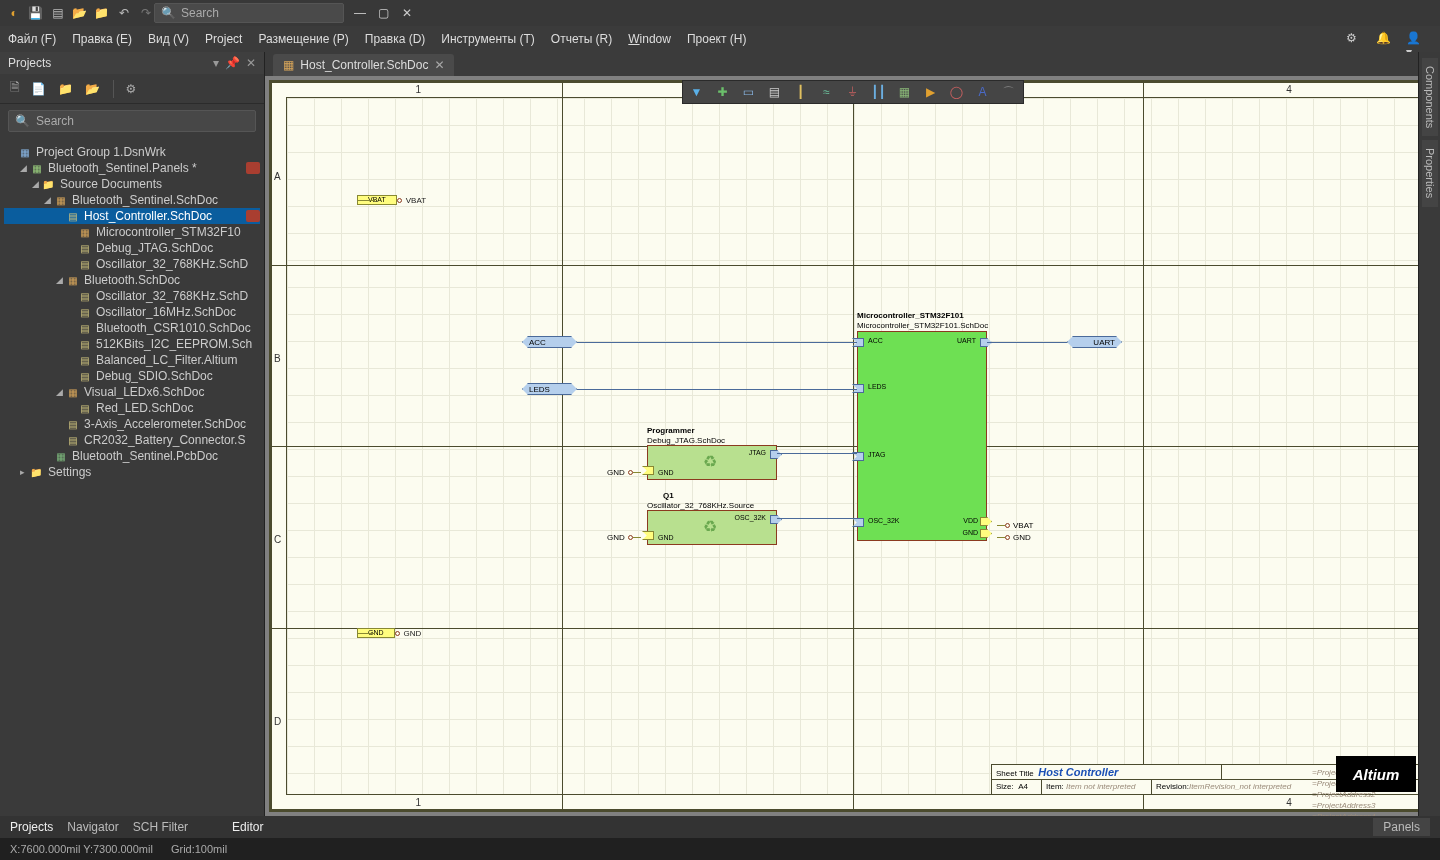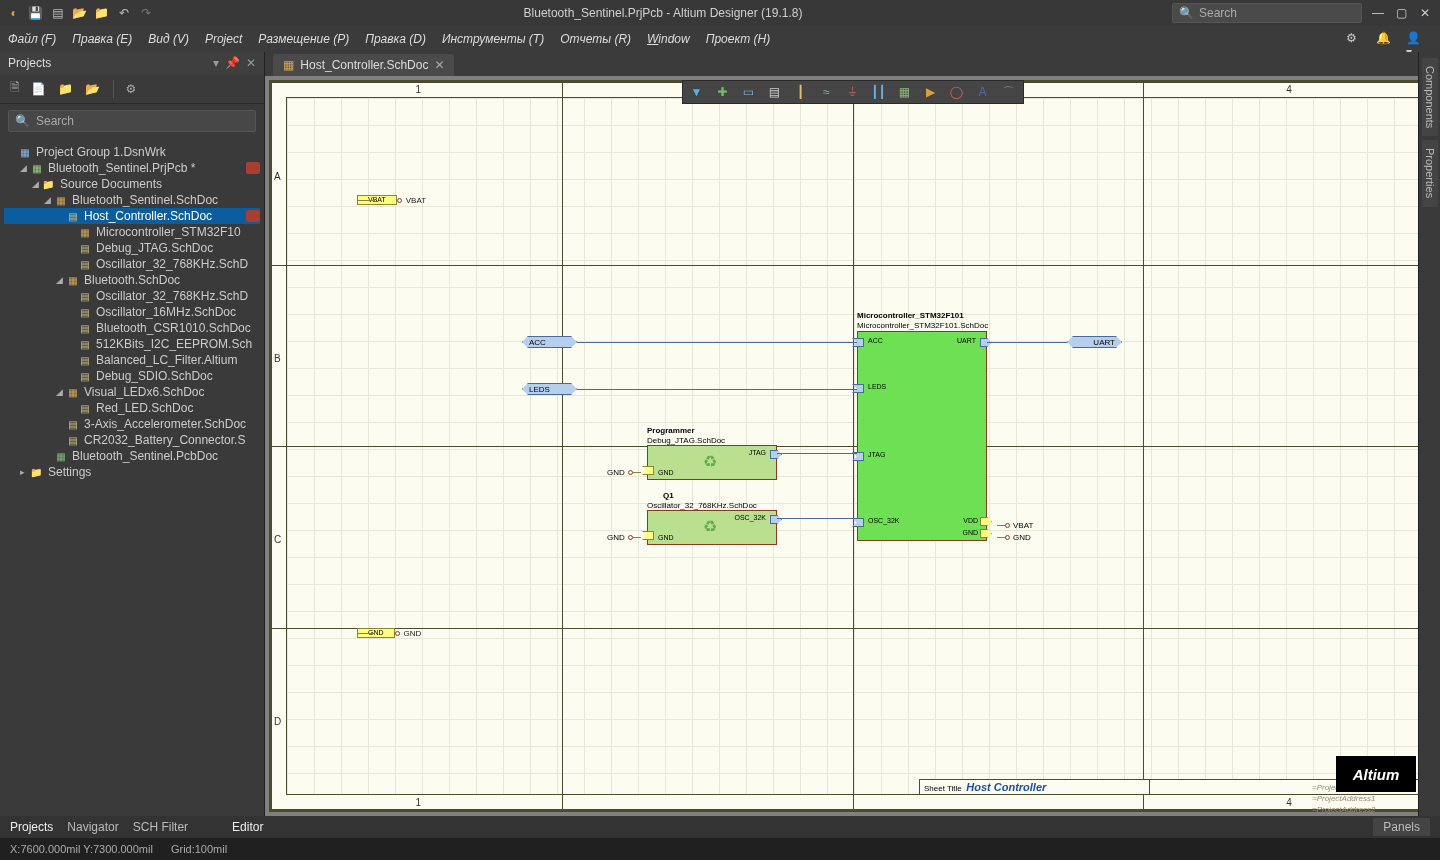--- a/index.html
+++ b/index.html
@@ -9,21 +9,21 @@
 .titlebar { height:26px; background:#383838; display:flex; align-items:center; padding:0 6px; }
 .tb-left { display:flex; align-items:center; gap:6px; }
 .tb-btn { width:16px; height:16px; display:flex; align-items:center; justify-content:center; color:#bbb; cursor:pointer; }
 .tb-center { flex:1; text-align:center; font-size:12px; color:#d0d0d0; }
 .tb-right { display:flex; align-items:center; gap:10px; }
 .search-box { background:#4a4a4a; border:1px solid #555; height:20px; width:190px; display:flex; align-items:center; padding:0 6px; gap:5px; color:#aaa; border-radius:2px; }
 .win-ctrl { width:14px; height:14px; color:#ccc; cursor:pointer; }
 
 
 .menubar { height:26px; background:#3b3b3b; display:flex; align-items:center; padding:0 8px; gap:16px; color:#ddd; font-size:12px; }
-.menubar .mitem { cursor:pointer;font-style:italic; }
+.menubar .mitem { cursor:pointer; }
 .menu-right { margin-left:auto; display:flex; gap:14px; align-items:center; padding-right:10px; }
 .menu-right .icon { width:16px; height:16px; color:#ccc; cursor:pointer; }
 
 
 .content { display:flex; height:calc(100% - 26px - 26px - 22px - 22px); }
 
 
 .panel { width:265px; background:#3a3a3a; display:flex; flex-direction:column; border-right:1px solid #222; }
 .panel-header { height:22px; background:#3f3f3f; display:flex; align-items:center; padding:0 8px; font-size:12px; color:#ddd; }
 .panel-header .hdr-ctrls { margin-left:auto; display:flex; gap:6px; color:#999; }
@@ -75,21 +75,21 @@
 .sub-sheet { position:absolute; background:#b8e08f; border:1px solid #8b3a1f; }
 .sub-sheet.big { background:#6ee053; }
 .sub-lbl { position:absolute; font-size:8px; color:#000; white-space:nowrap; }
 .port-stub { position:absolute; width:12px; height:9px; background:#b5cfec; border:1px solid #4a6a9a; }
 .port-stub.l { clip-path:polygon(0 0,100% 0,100% 100%,0 100%,40% 50%,0 0); }
 .port-stub.r { clip-path:polygon(0 0,60% 0,100% 50%,60% 100%,0 100%); }
 .pin-lbl { position:absolute; font-size:7px; color:#000; }
 .recycle { position:absolute; font-size:16px; color:#6aa84f; }
 
 
-.tblock { position:absolute; right:14px; bottom:14px; width:500px; border:1px solid #4b4b2e; font-size:8px; color:#000; background:#fcfcf0; }
+.tblock { position:absolute; right:14px; bottom:14px; width:428px; border:1px solid #4b4b2e; font-size:8px; color:#000; background:#fcfcf0; }
 .tblock .row { display:flex; border-top:1px solid #4b4b2e; }
 .tblock .row:first-child { border-top:none; }
 .tblock .cell { border-right:1px solid #4b4b2e; padding:1px 4px; height:14px; line-height:12px; white-space:nowrap; overflow:hidden; }
 .tblock .cell:last-child { border-right:none; }
 .tblock .italic { font-style:italic; color:#9a8b7a; }
 .tblock .title-val { color:#1a4fb5; font-size:11px; font-weight:bold; font-style:italic; }
 .logo { position:absolute; right:17px; bottom:17px; width:80px; height:36px; background:#000; color:#fff; display:flex; align-items:center; justify-content:center; font-style:italic; font-weight:bold; font-size:15px; }
 
 
 .right-rail { width:22px; background:#3a3a3a; border-left:1px solid #222; display:flex; flex-direction:column; align-items:center; padding-top:6px; gap:4px; position:absolute; right:0; top:52px; bottom:44px; }
@@ -111,21 +111,20 @@
 <div class="titlebar">
   <div class="tb-left">
     <span class="tb-btn" style="color:#e0a030">◐</span>
     <span class="tb-btn">💾</span>
     <span class="tb-btn">▤</span>
     <span class="tb-btn" style="color:#d7a55a">📂</span>
     <span class="tb-btn" style="color:#d7a55a">📁</span>
     <span class="tb-btn">↶</span>
     <span class="tb-btn" style="color:#777">↷</span>
   </div>
-  <div class="tb-center">Bluetooth_Sentinel.PrjPcb - Altium Designer (19.1.8)</div>
   <div class="tb-right">
     <div class="search-box">
       <span>🔍</span>
       <span>Search</span>
     </div>
     <span class="win-ctrl">—</span>
     <span class="win-ctrl">▢</span>
     <span class="win-ctrl">✕</span>
   </div>
 </div>
@@ -173,21 +172,21 @@
     </div>
     <div class="tree" id="tree">
         <div class="tree-row" style="padding-left: 4px;">
           <span class="arrow"></span>
           <span class="ticon i-grp">▦</span>
           <span>Project Group 1.DsnWrk</span>
         </div>
         <div class="tree-row" style="padding-left: 16px;">
           <span class="arrow">◢</span>
           <span class="ticon i-prj">▦</span>
-          <span>Bluetooth_Sentinel.PrjPcb *</span>
+          <span>Bluetooth_Sentinel.Panels *</span>
           <span class="badge"></span>
         </div>
         <div class="tree-row" style="padding-left: 28px;">
           <span class="arrow">◢</span>
           <span class="ticon i-folder">📁</span>
           <span>Source Documents</span>
         </div>
         <div class="tree-row" style="padding-left: 40px;">
           <span class="arrow">◢</span>
           <span class="ticon i-sch">▦</span>
@@ -401,21 +400,21 @@
           <div class="recycle" style="left:55px;top:6px">♻</div>
         </div>
         <div class="wire" style="left:505px;top:370px;width:80px"></div>
         <div class="sch" style="left:335px;top:385px;display:flex;align-items:center;font-size:8px;color:#000">
             <span>GND</span>
             <span class="circle" style="width:5px;height:5px;border:1px solid #8b3a1f;border-radius:50%;margin-left:3px"></span>
             <span style="width:8px;height:1px;background:#883"></span>
           </div>
 
         <div class="sub-lbl" style="left:391px;top:408px;font-weight:bold">Q1</div>
-        <div class="sub-lbl" style="left:375px;top:418px">Oscillator_32_768KHz.SchDoc</div>
+        <div class="sub-lbl" style="left:375px;top:418px">Oscillator_32_768KHz.Source</div>
         <div class="sub-sheet" style="left:375px;top:427px;width:130px;height:35px">
           <div class="port-stub r" style="right:-6px;top:4px"></div>
             <div class="pin-lbl" style="right:10px;top:3px">OSC_32K</div>
           <div class="port-stub l" style="left:-6px;bottom:4px;background:#fffd7f;border-color:#883"></div>
             <div class="pin-lbl" style="left:10px;bottom:3px">GND</div>
           <div class="recycle" style="left:55px;top:6px">♻</div>
         </div>
         <div class="wire" style="left:505px;top:435px;width:80px"></div>
         <div class="sch" style="left:335px;top:450px;display:flex;align-items:center;font-size:8px;color:#000">
             <span>GND</span>
@@ -423,20 +422,25 @@
             <span style="width:8px;height:1px;background:#883"></span>
           </div>
 
         <div class="tblock">
           <div class="row">
             <div class="cell" style="width:230px"><span>Sheet Title</span>&nbsp;&nbsp;<span class="title-val">Host Controller</span></div>
             <div class="cell italic" style="width:110px;border-right:none;height:66px;position:absolute;right:0;top:0;line-height:11px;padding-top:2px">
               <span>=ProjectOrganization</span><br><span>=ProjectAddress1</span><br><span>=ProjectAddress2</span><br><span>=ProjectAddress3</span><br><span>=ProjectAddress4</span>
             </div>
           </div>
+          <div class="row">
+            <div class="cell" style="width:50px"><span>Size:</span>&nbsp;&nbsp;<span>A4</span></div>
+            <div class="cell" style="width:110px"><span>Item:</span>&nbsp;<span class="italic">Item not interpreted</span></div>
+            <div class="cell" style="width:155px"><span>Revision:</span><span class="italic">ItemRevision_not interpreted</span></div>
+          </div>
         </div>
         <div class="logo">Altium</div>
       </div>
     </div>
   </div>
 </div>
 
 <div class="right-rail">
   <div class="vtab">Components</div>
   <div class="vtab">Properties</div>

